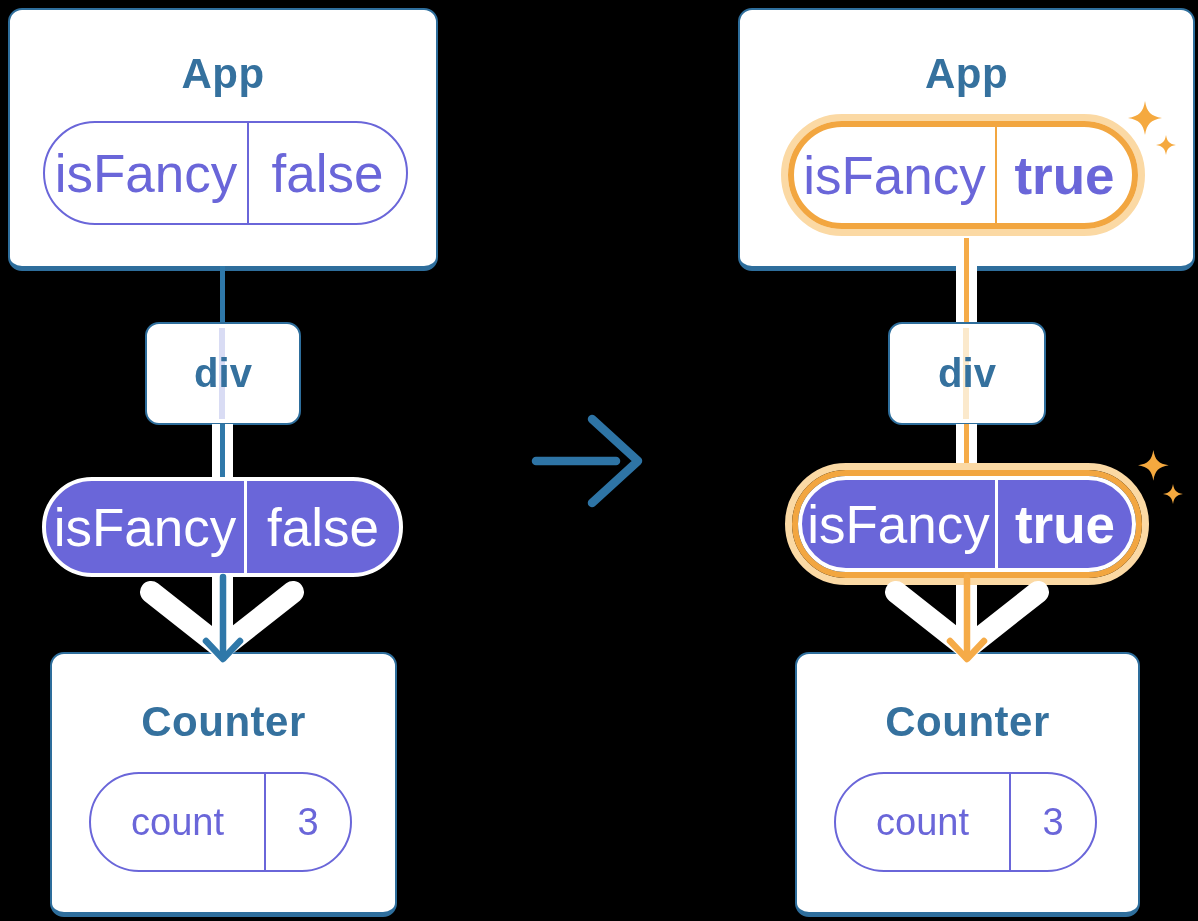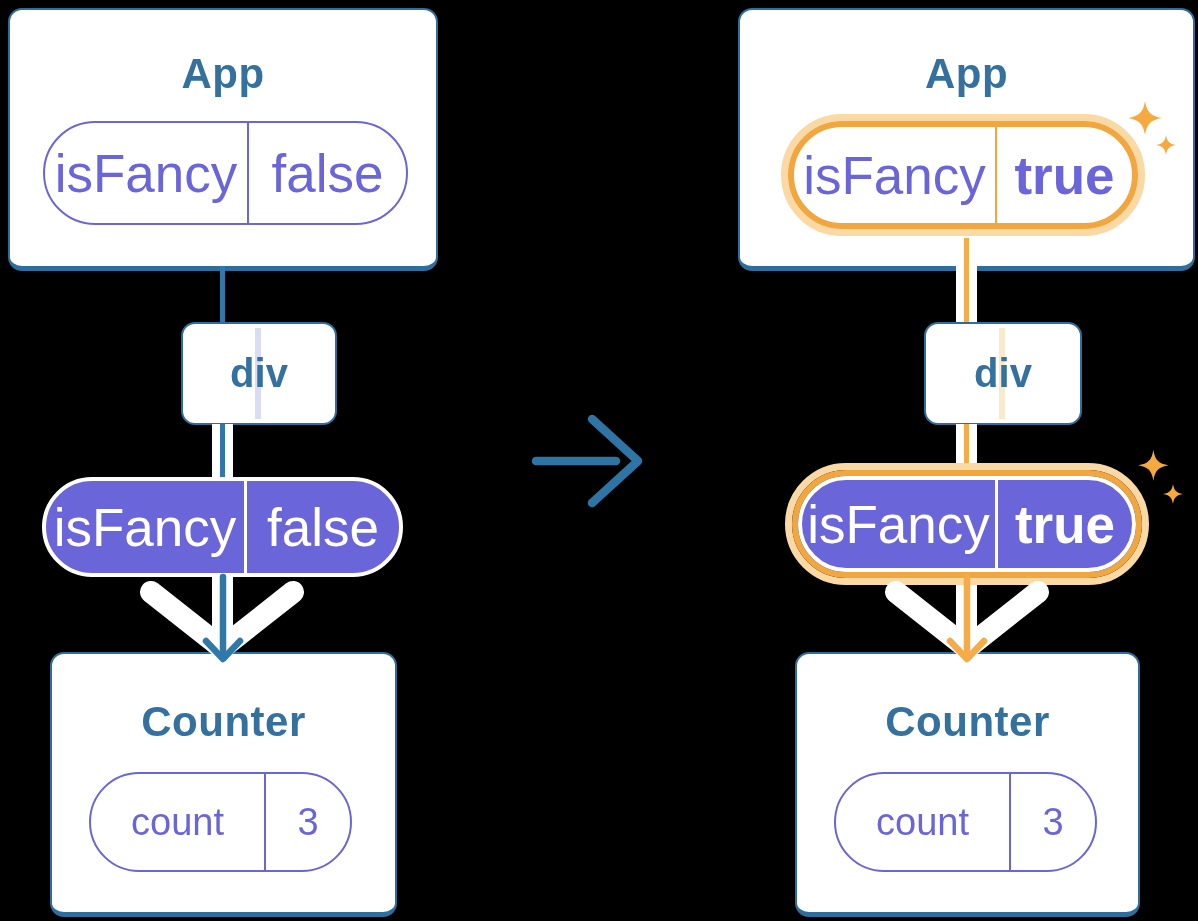--- a/index.html
+++ b/index.html
@@ -11,21 +11,21 @@
     position:absolute; background:#fff; box-sizing:border-box;
     border:2.5px solid #2E6E9C; border-bottom-width:5px; border-radius:14px;
   }
   .card-title {
     position:absolute; left:0; width:100%; text-align:center;
     color:#35719E; font-size:42px; font-weight:600; letter-spacing:0.5px;
   }
   .node-box {
     position:absolute; background:#fff; box-sizing:border-box;
     border:2.5px solid #2E6E9C; border-radius:14px;
-    display:flex; align-items:center; justify-content:center;margin-left:36px;
+    display:flex; align-items:center; justify-content:center;
   }
   .node-label { color:#35719E; font-size:40px; font-weight:600; position:relative; }
   .faint-line { position:absolute; top:4px; bottom:4px; width:6px; }
   .pill {
     position:absolute; box-sizing:border-box; display:flex;
     border-radius:80px; align-items:stretch;
   }
   .pill-outline { background:#fff; border:2.5px solid #6A66D9; color:#6A66D9; }
   .pill-solid  { background:#6A66D9; border:4px solid #fff; color:#fff; }
   .cell {

